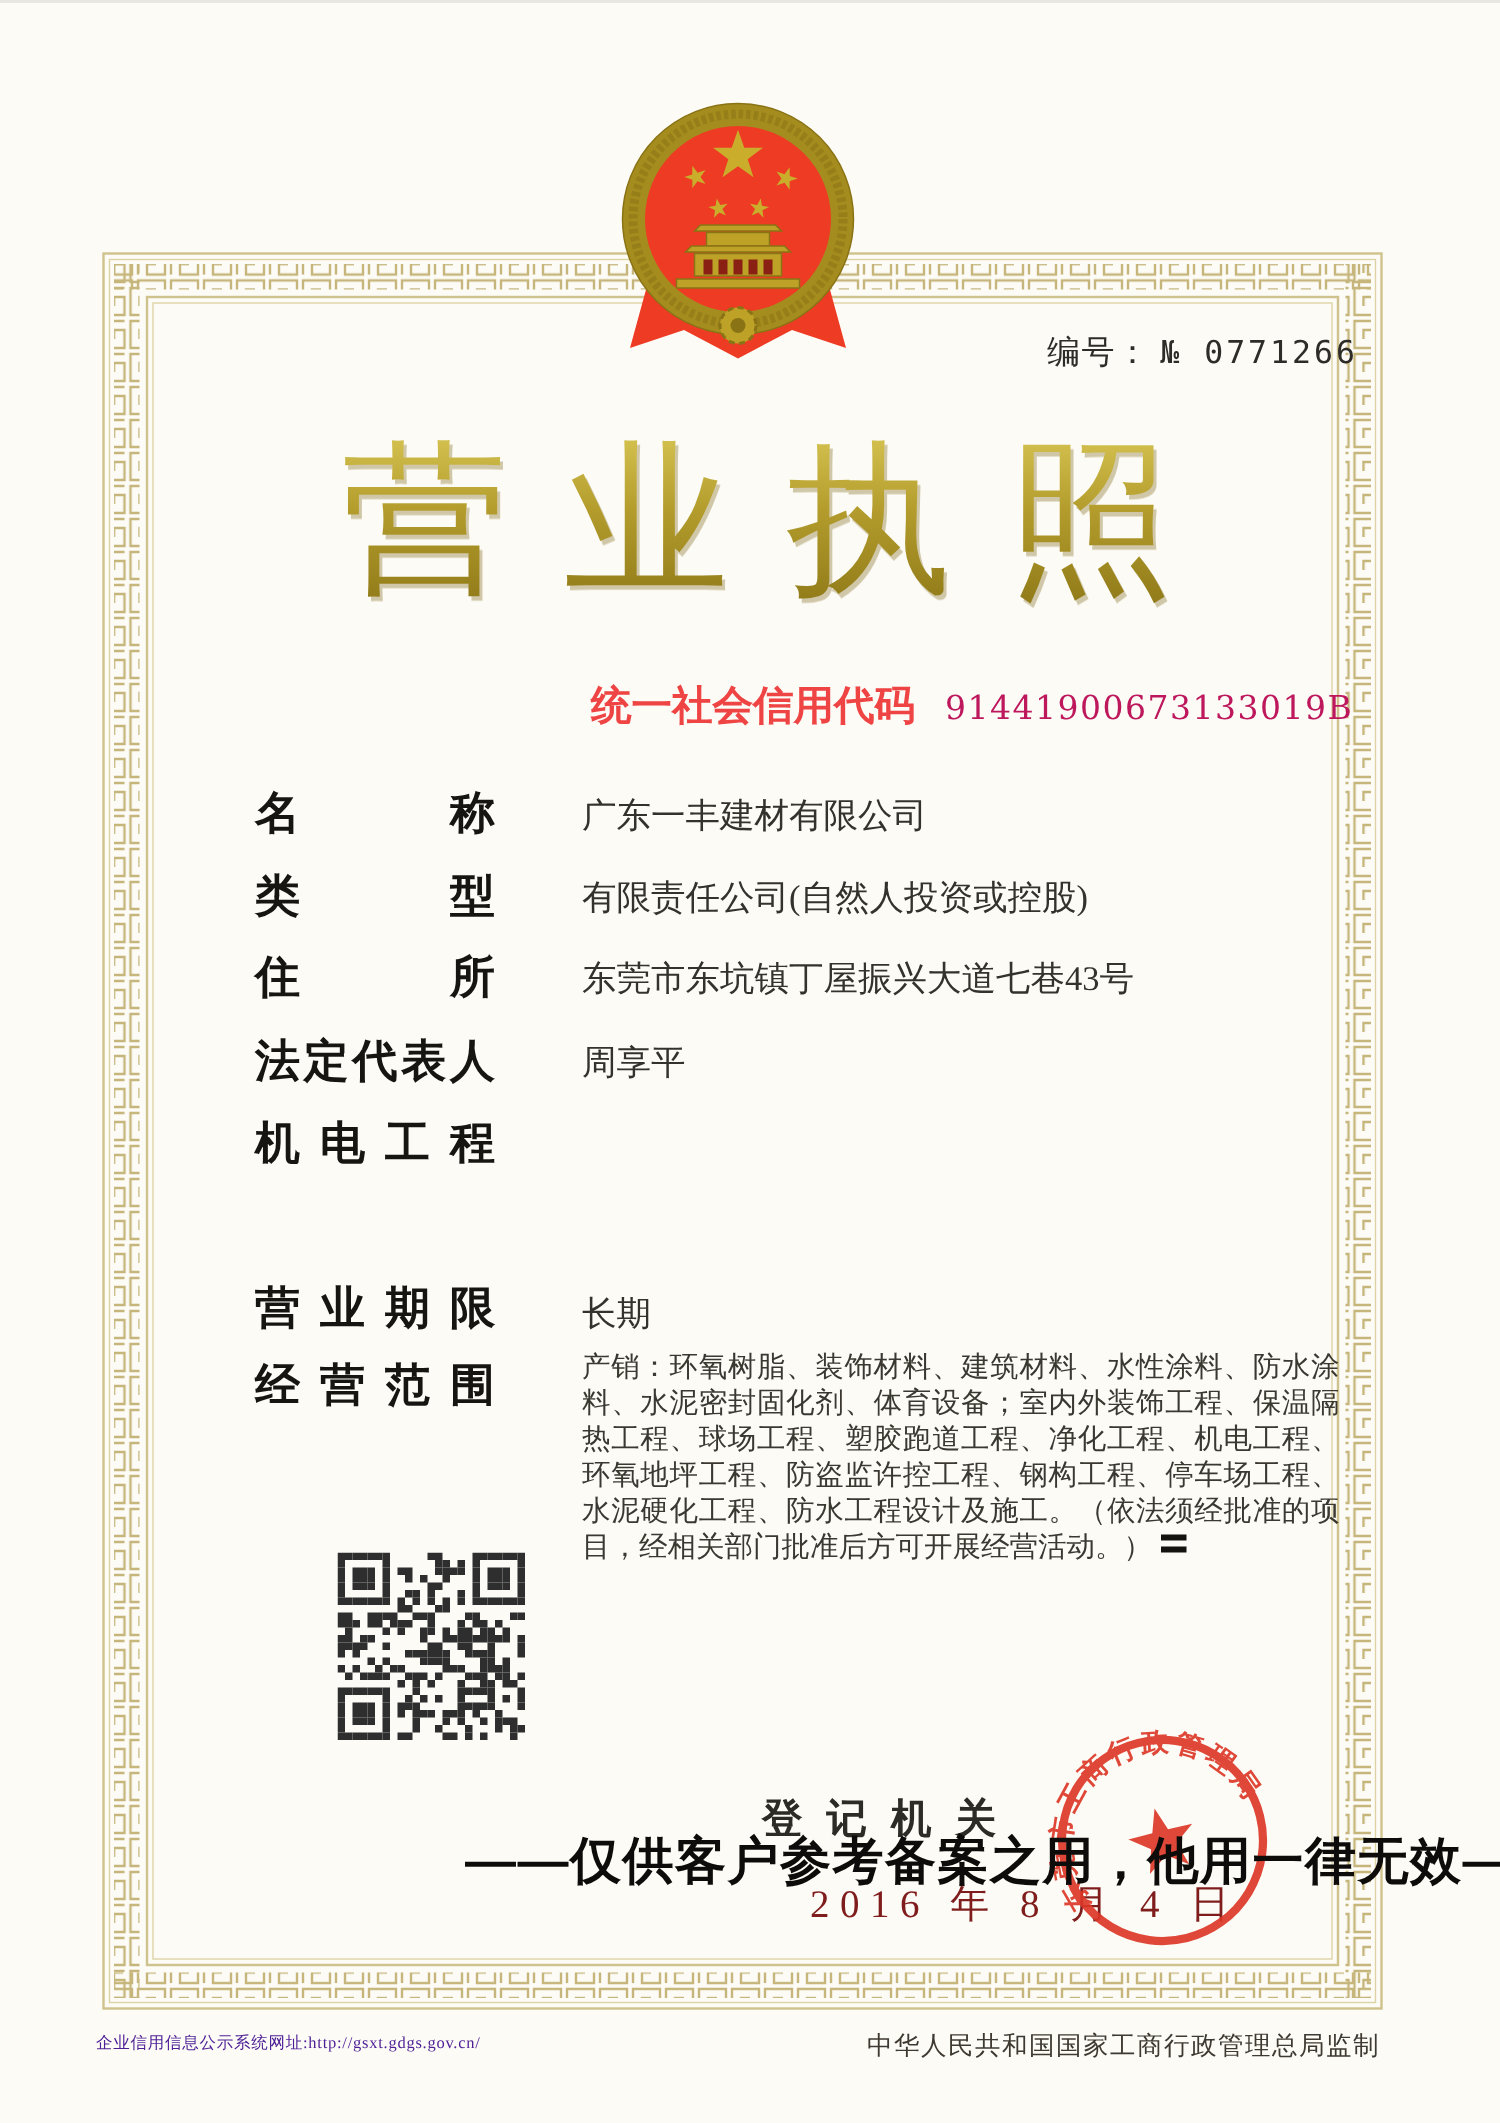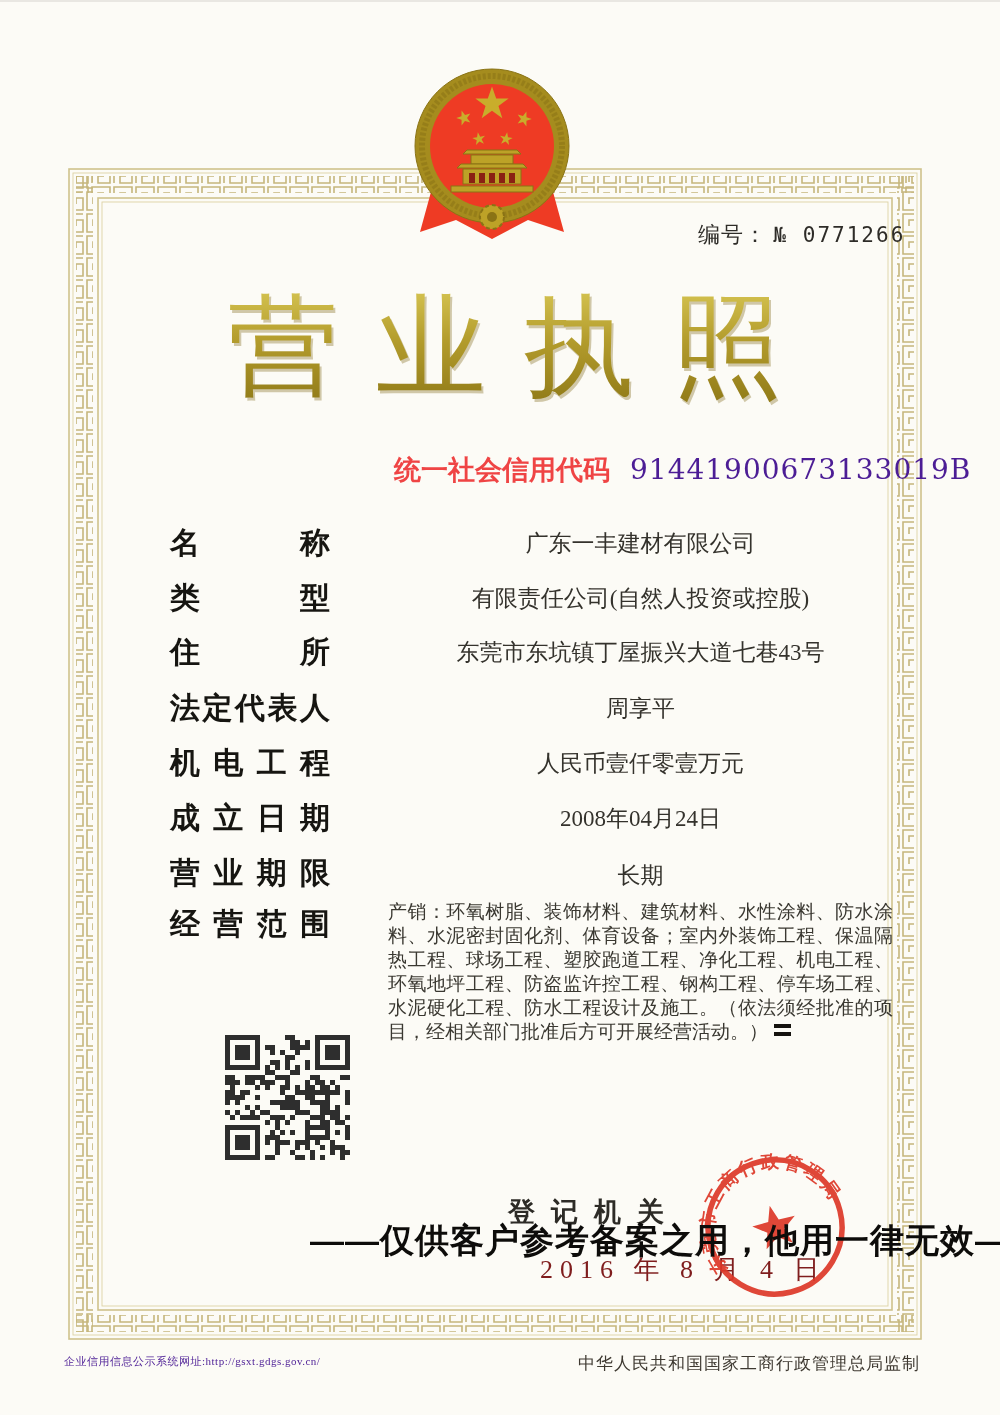--- a/index.html
+++ b/index.html
@@ -20,31 +20,31 @@
     position:absolute; left:228px; top:280px; white-space:nowrap;
     font-size:110px; line-height:130px; font-weight:400;
     letter-spacing:38px;
     font-family:"Liberation Serif","DejaVu Serif",serif;
     background:linear-gradient(180deg,#d9c855 0%,#b39c2c 45%,#8c7616 100%);
     -webkit-background-clip:text; background-clip:text; color:transparent;
     filter:drop-shadow(2px 3px 0 rgba(125,102,22,.35));
   }
   .credit-line{position:absolute; left:394px; top:450px; white-space:nowrap;}
   .credit-label{font-size:27px; font-weight:700; color:#ef4444;}
-  .credit-code{font-size:28px; color:#4c1d95; margin-left:16px; letter-spacing:1px; font-family:"DejaVu Serif",serif;}
+  .credit-code{font-size:22px; color:#be185d; margin-left:16px; letter-spacing:1px; font-family:"DejaVu Serif",serif;}
   .field-row{position:absolute; left:0; width:1000px; height:40px;}
   .field-label{
     position:absolute; left:170px; width:160px;
     font-size:30px; font-weight:700; color:#161511;
     text-align:justify; text-align-last:justify; text-justify:inter-character;
     line-height:34px;
   }
   .field-value{
     position:absolute; left:388px; width:505px;
-    font-size:23px; color:#34322c; line-height:28px;text-align:center;
+    font-size:23px; color:#34322c; line-height:28px;
   }
   .scope-value{font-size:19px; line-height:24px; text-align:justify; color:#3a3831;}
   .end-mark{
     display:inline-block; width:17px; height:4px; margin-left:6px;
     border-top:4px solid #15130f; border-bottom:4px solid #15130f; vertical-align:2px;
   }
   .qr{position:absolute; left:225px; top:1033px; z-index:3;}
   .authority{
     position:absolute; left:508px; top:1192px; z-index:4;
     font-size:27px; font-weight:600; letter-spacing:16px; color:#2d2b26; white-space:nowrap;
@@ -151,25 +151,20 @@
   <div class="field-row" style="top:633px">
     <div class="field-label">住所</div>
     <div class="field-value" style="top:4px">东莞市东坑镇丁屋振兴大道七巷43号</div>
   </div>
   <div class="field-row" style="top:689px">
     <div class="field-label">法定代表人</div>
     <div class="field-value" style="top:4px">周享平</div>
   </div>
   <div class="field-row" style="top:744px">
     <div class="field-label">机电工程</div>
-    <div class="field-value" style="top:4px">人民币壹仟零壹万元</div>
-  </div>
-  <div class="field-row" style="top:799px">
-    <div class="field-label">成立日期</div>
-    <div class="field-value" style="top:4px">2008年04月24日</div>
   </div>
   <div class="field-row" style="top:854px">
     <div class="field-label">营业期限</div>
     <div class="field-value" style="top:6px">长期</div>
   </div>
   <div class="field-row" style="top:905px; height:130px;padding-left:39px;">
     <div class="field-label">经营范围</div>
     <div class="field-value scope-value" style="top:-7px">
       <span>产销：环氧树脂、装饰材料、建筑材料、水性涂料、防水涂料、水泥密封固化剂、体育设备；室内外装饰工程、保温隔热工程、球场工程、塑胶跑道工程、净化工程、机电工程、环氧地坪工程、防盗监许控工程、钢构工程、停车场工程、水泥硬化工程、防水工程设计及施工。（依法须经批准的项目，经相关部门批准后方可开展经营活动。）</span><span class="end-mark"></span>
     </div>

